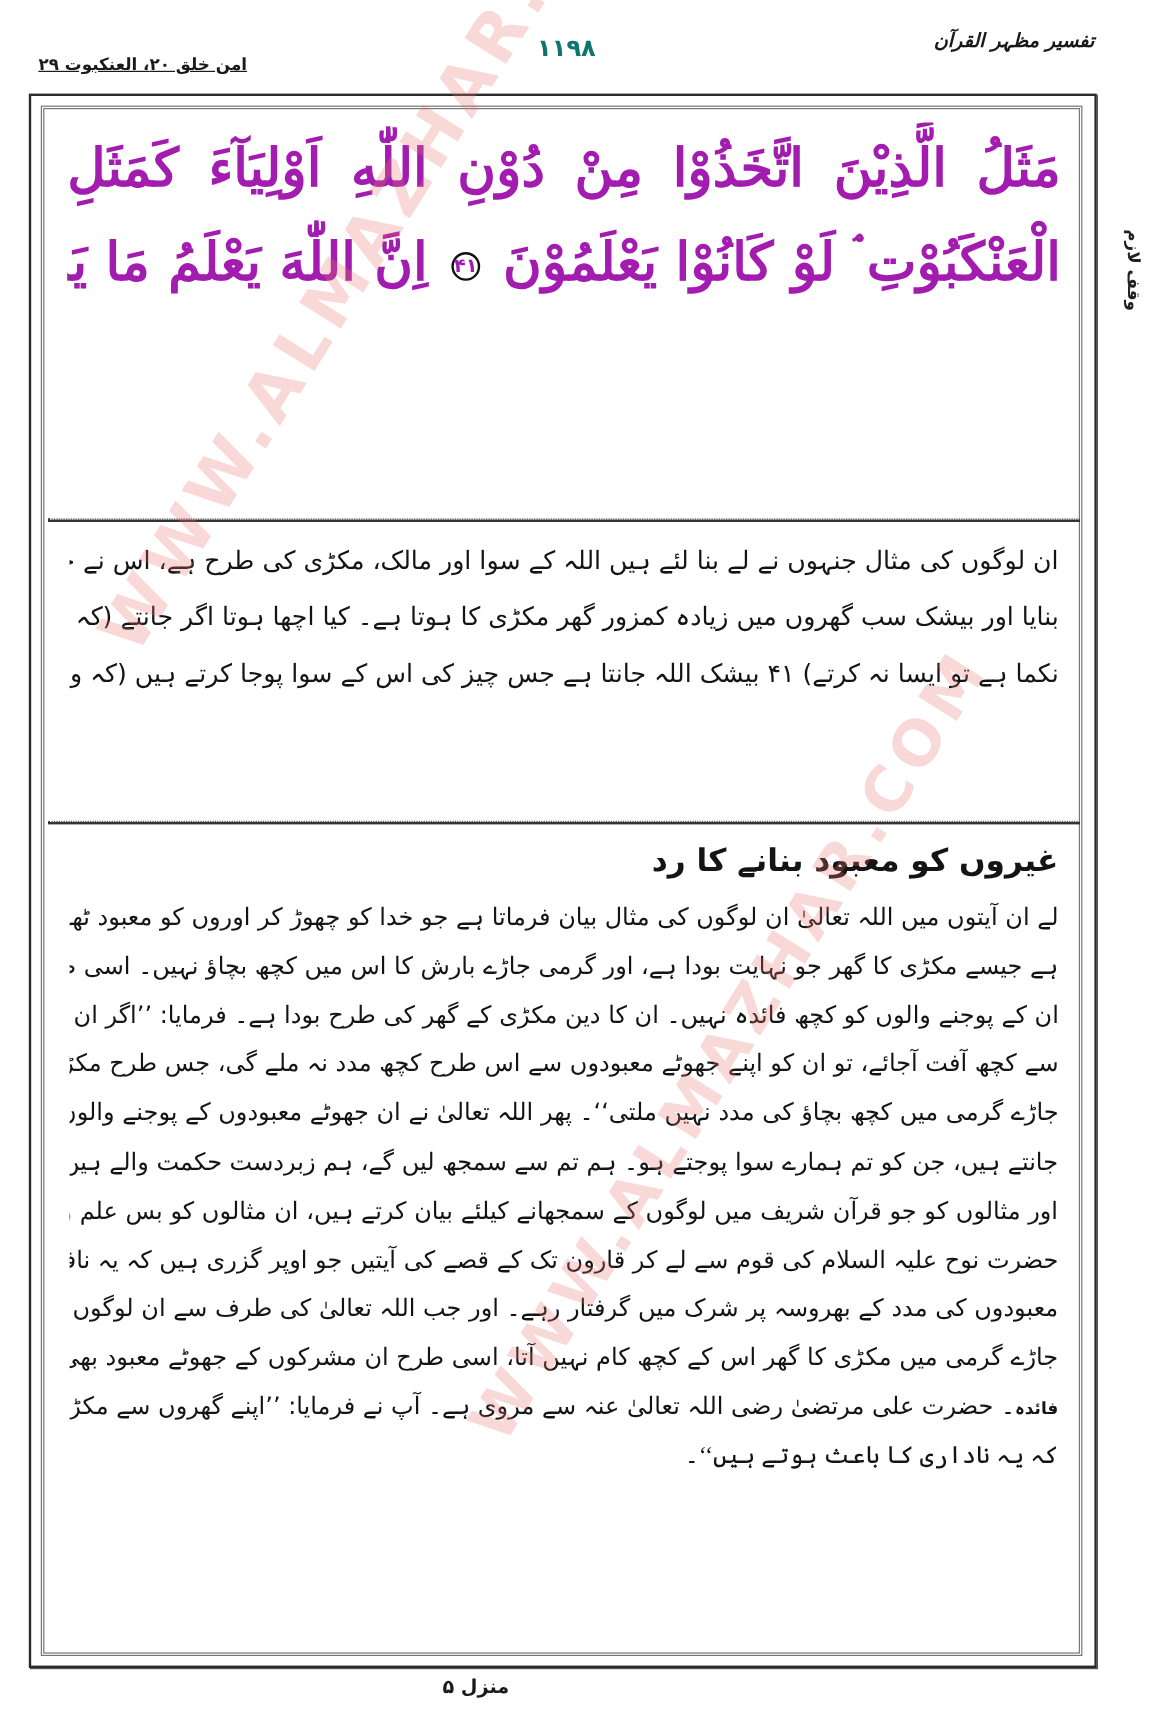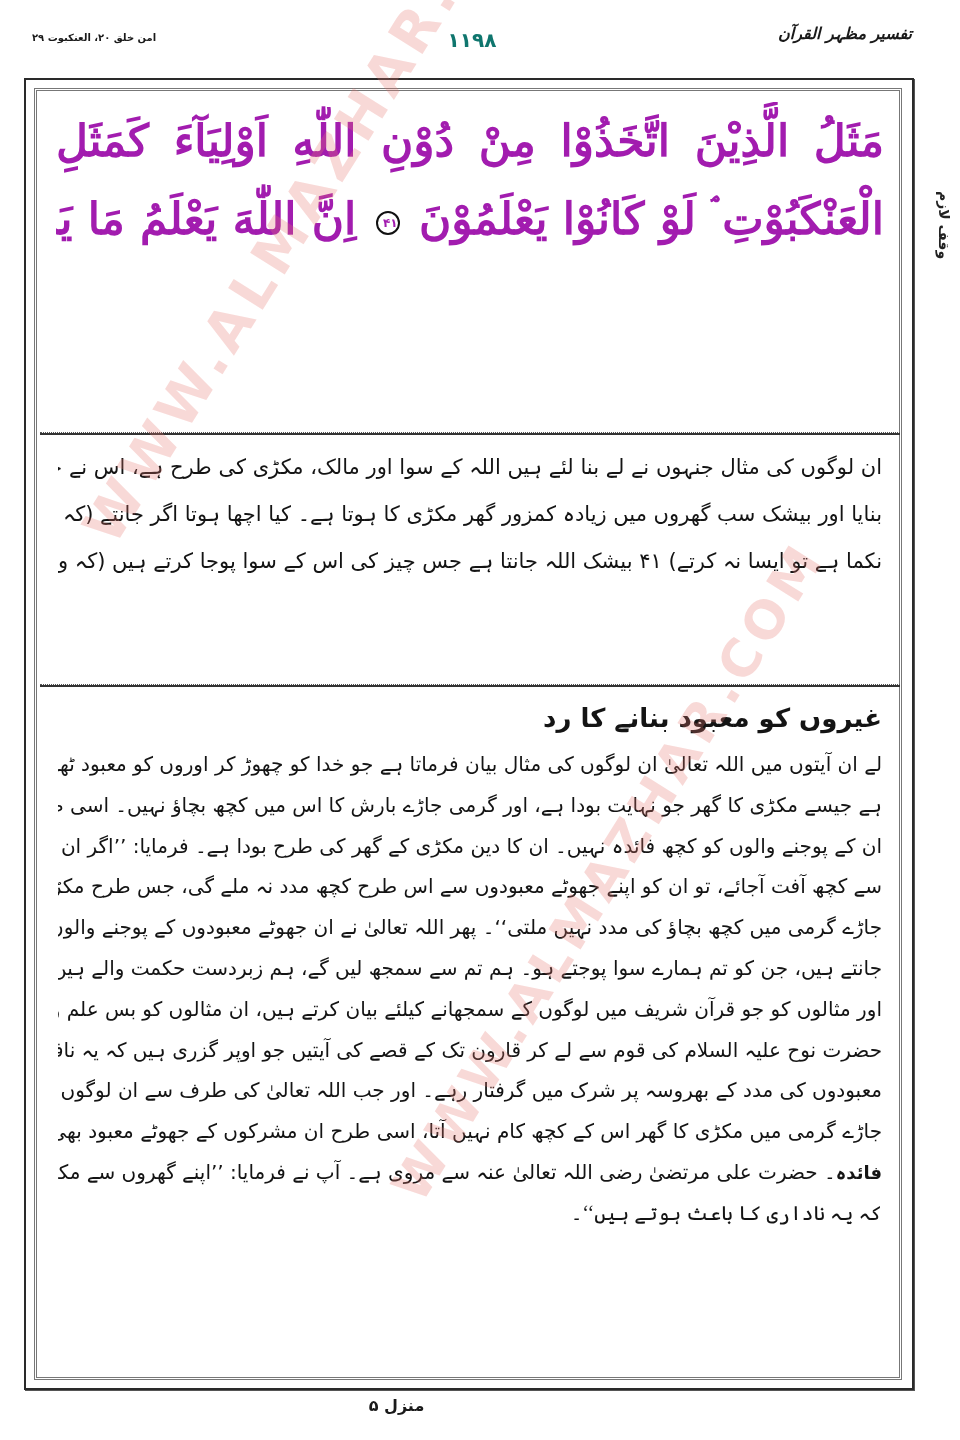--- a/index.html
+++ b/index.html
@@ -12,22 +12,22 @@
     }
     .header .book-title {
       position: absolute; right: 0; top: 2px;
       font-size: 16px; font-weight: bold; font-style: italic; color: #1a1a1a;
     }
     .header .page-number {
       position: absolute; left: 50%; transform: translateX(-50%); top: 6px;
       font-size: 20px; font-weight: bold; direction: ltr; color: #0f766e;
     }
     .header .running-title {
-      position: absolute; left: 0; top: 10px;
-      font-size: 10px; font-weight: bold; color: #1a1a1a;
+      position: absolute; left: 0; top: 24px;
+      font-size: 14px; font-weight: bold; color: #1a1a1a; text-decoration: underline;
     }
 
     .frame-outer {
       position: absolute; left: 24px; top: 78px; width: 890px; height: 1312px;
       border: 2px solid #2a2a2a;
       box-shadow: 1px 1px 0 #555;
     }
     .frame-inner {
       position: absolute; left: 34px; top: 88px; width: 868px; height: 1292px;
       border: 1px dotted #444;
@@ -41,21 +41,21 @@
     }
     .verse-line {
       font-family: "DejaVu Serif", serif;
       font-size: 44px; font-weight: bold; line-height: 78px; height: 78px;
       white-space: nowrap; overflow: hidden; color: #a21caf;
       text-align: justify; text-align-last: justify;
     }
     .verse-line.last { text-align-last: right; }
     .ayah-marker {
       display: inline-block; width: 24px; height: 24px; border: 2px solid #111;
-      border-radius: 50%; font-size: 12px; line-height: 20px; text-align: center;
+      border-radius: 50%; font-size: 16px; line-height: 20px; text-align: center;
       vertical-align: middle; font-family: "DejaVu Sans", sans-serif; font-weight: bold;
       margin: 14px 4px;
     }
 
     .sep {
       position: absolute; left: 40px; width: 860px; height: 3px;
       border-top: 1px dotted #555; border-bottom: 2px solid #333;
     }
     .sep1 { top: 432px; }
     .sep2 { top: 684px; }
@@ -76,21 +76,21 @@
     }
     .commentary-heading {
       font-size: 26px; font-weight: bold; line-height: 52px; height: 52px;
       color: #141414;
     }
     .comm-line {
       font-size: 20px; line-height: 40.8px; height: 40.8px; white-space: nowrap; overflow: hidden;
       text-align: justify; text-align-last: justify; color: #141414;
     }
     .comm-line.last { text-align-last: right; font-family: Liberation Serif, serif; }
-    .fawaid-label { font-weight: 900; font-size: 18px; }
+    .fawaid-label { font-weight: 900; font-size: 14px; }
 
     .margin-note {
       position: absolute; left: 920px; top: 170px; width: 32px; height: 110px;
       writing-mode: vertical-rl; font-size: 14px; font-weight: bold; color: #222;
       text-align: center; direction: rtl;
     }
 
     .footer {
       position: absolute; left: 0; width: 793px; top: 1396px; text-align: center;
       font-size: 16px; font-weight: bold; direction: rtl; color: #1a1a1a;

